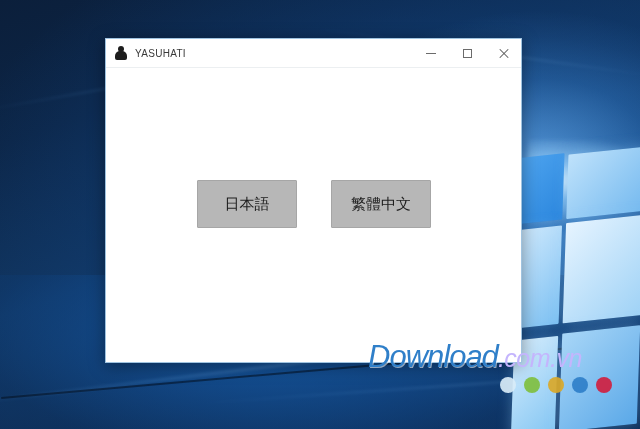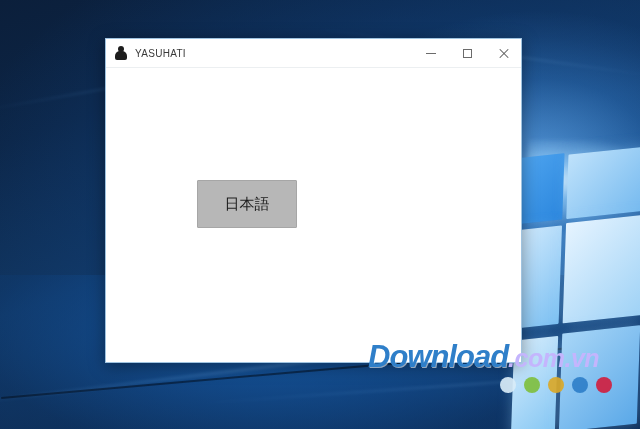--- a/index.html
+++ b/index.html
@@ -204,21 +204,21 @@
 
   
   .watermark {
     position: absolute;
     left: 368px;
     top: 341px;
     pointer-events: none;
   }
   .wm-text {
     font-family: "Liberation Sans", sans-serif;
-    font-weight: bold;
+    font-weight: normal;
     font-style: italic;
     font-size: 31px;
     letter-spacing: -1px;
     line-height: 1;
     white-space: nowrap;
   }
   .wm-main {
     color: #2f7fc9;
     text-shadow: 1px 1px 0 rgba(255,255,255,0.55);
   }
@@ -283,20 +283,21 @@
         </div>
         <div class="win-btn close">
           <span class="glyph-close"></span>
         </div>
       </div>
     </div>
 
     <div class="client-area">
       <div class="lang-grid">
         <div class="lang-btn">日本語</div>
+        <div class="lang-btn">繁體中文</div>
       </div>
     </div>
 
   </div>
 
   <div class="watermark">
     <span class="wm-text wm-main">Download</span><span class="wm-text wm-tld">.com.vn</span>
   </div>
   <div class="wm-dots">
     <span class="wm-dot" style="background:#d8ecf7"></span>

